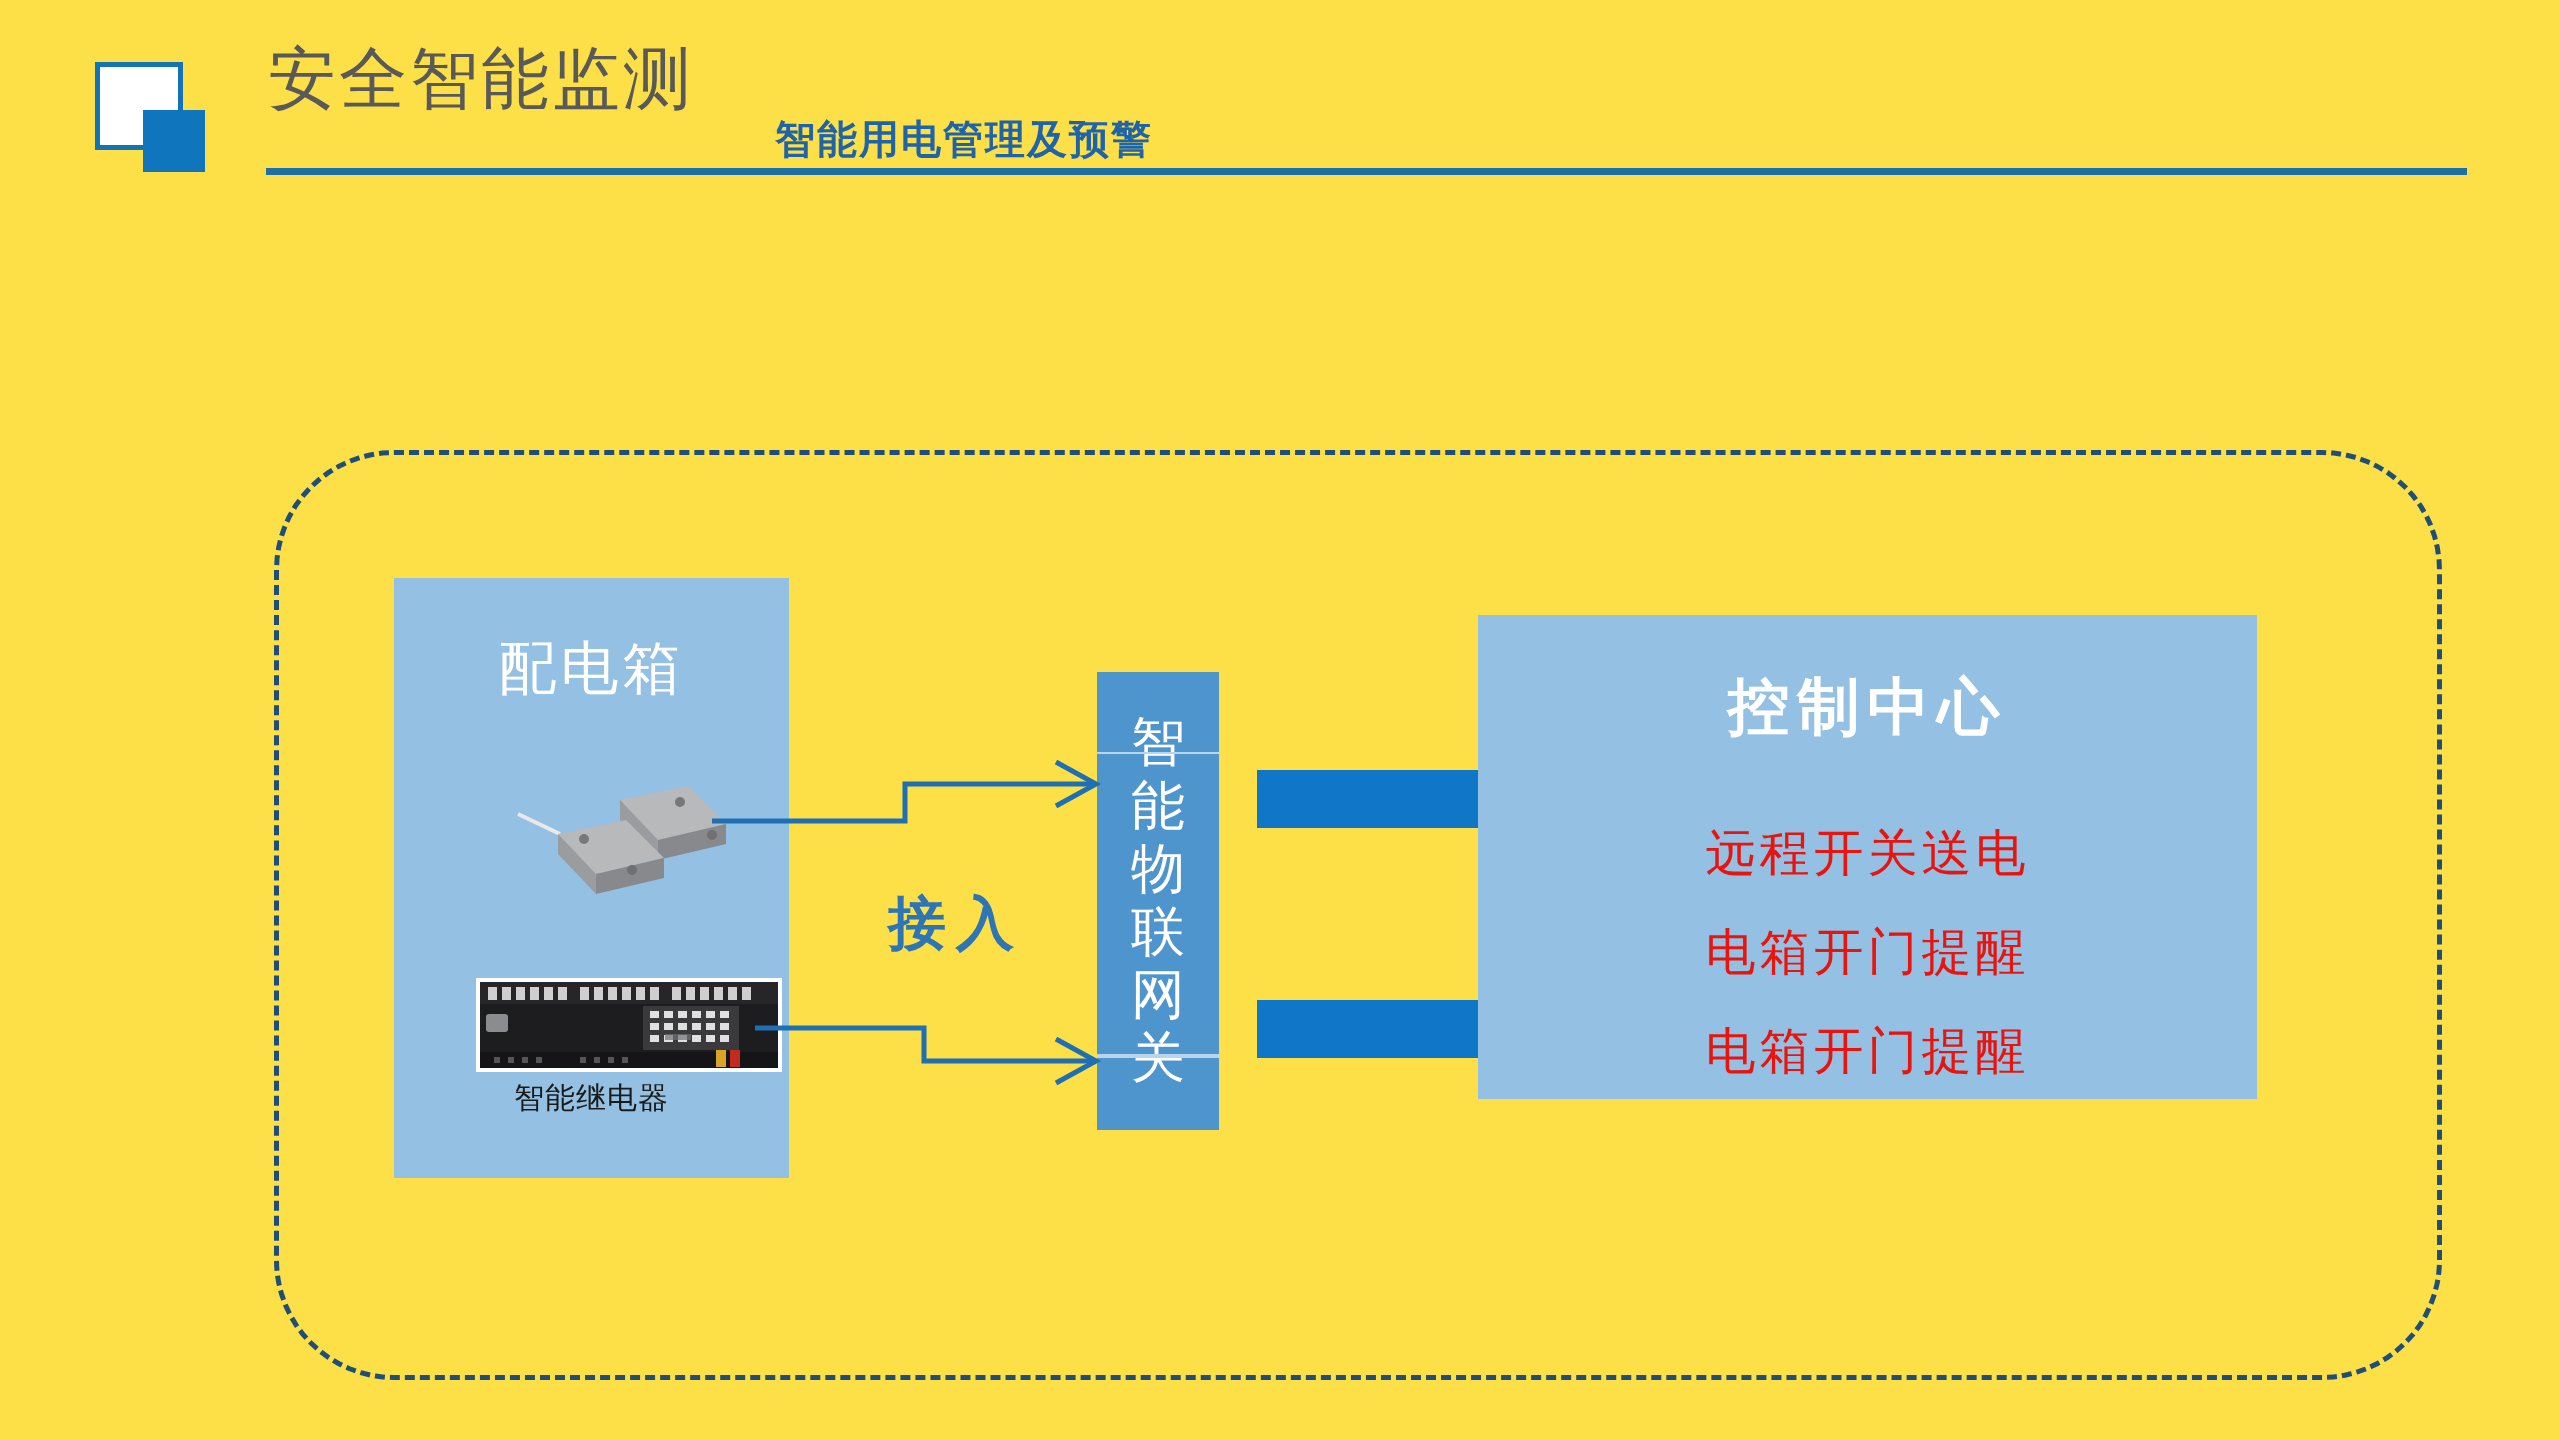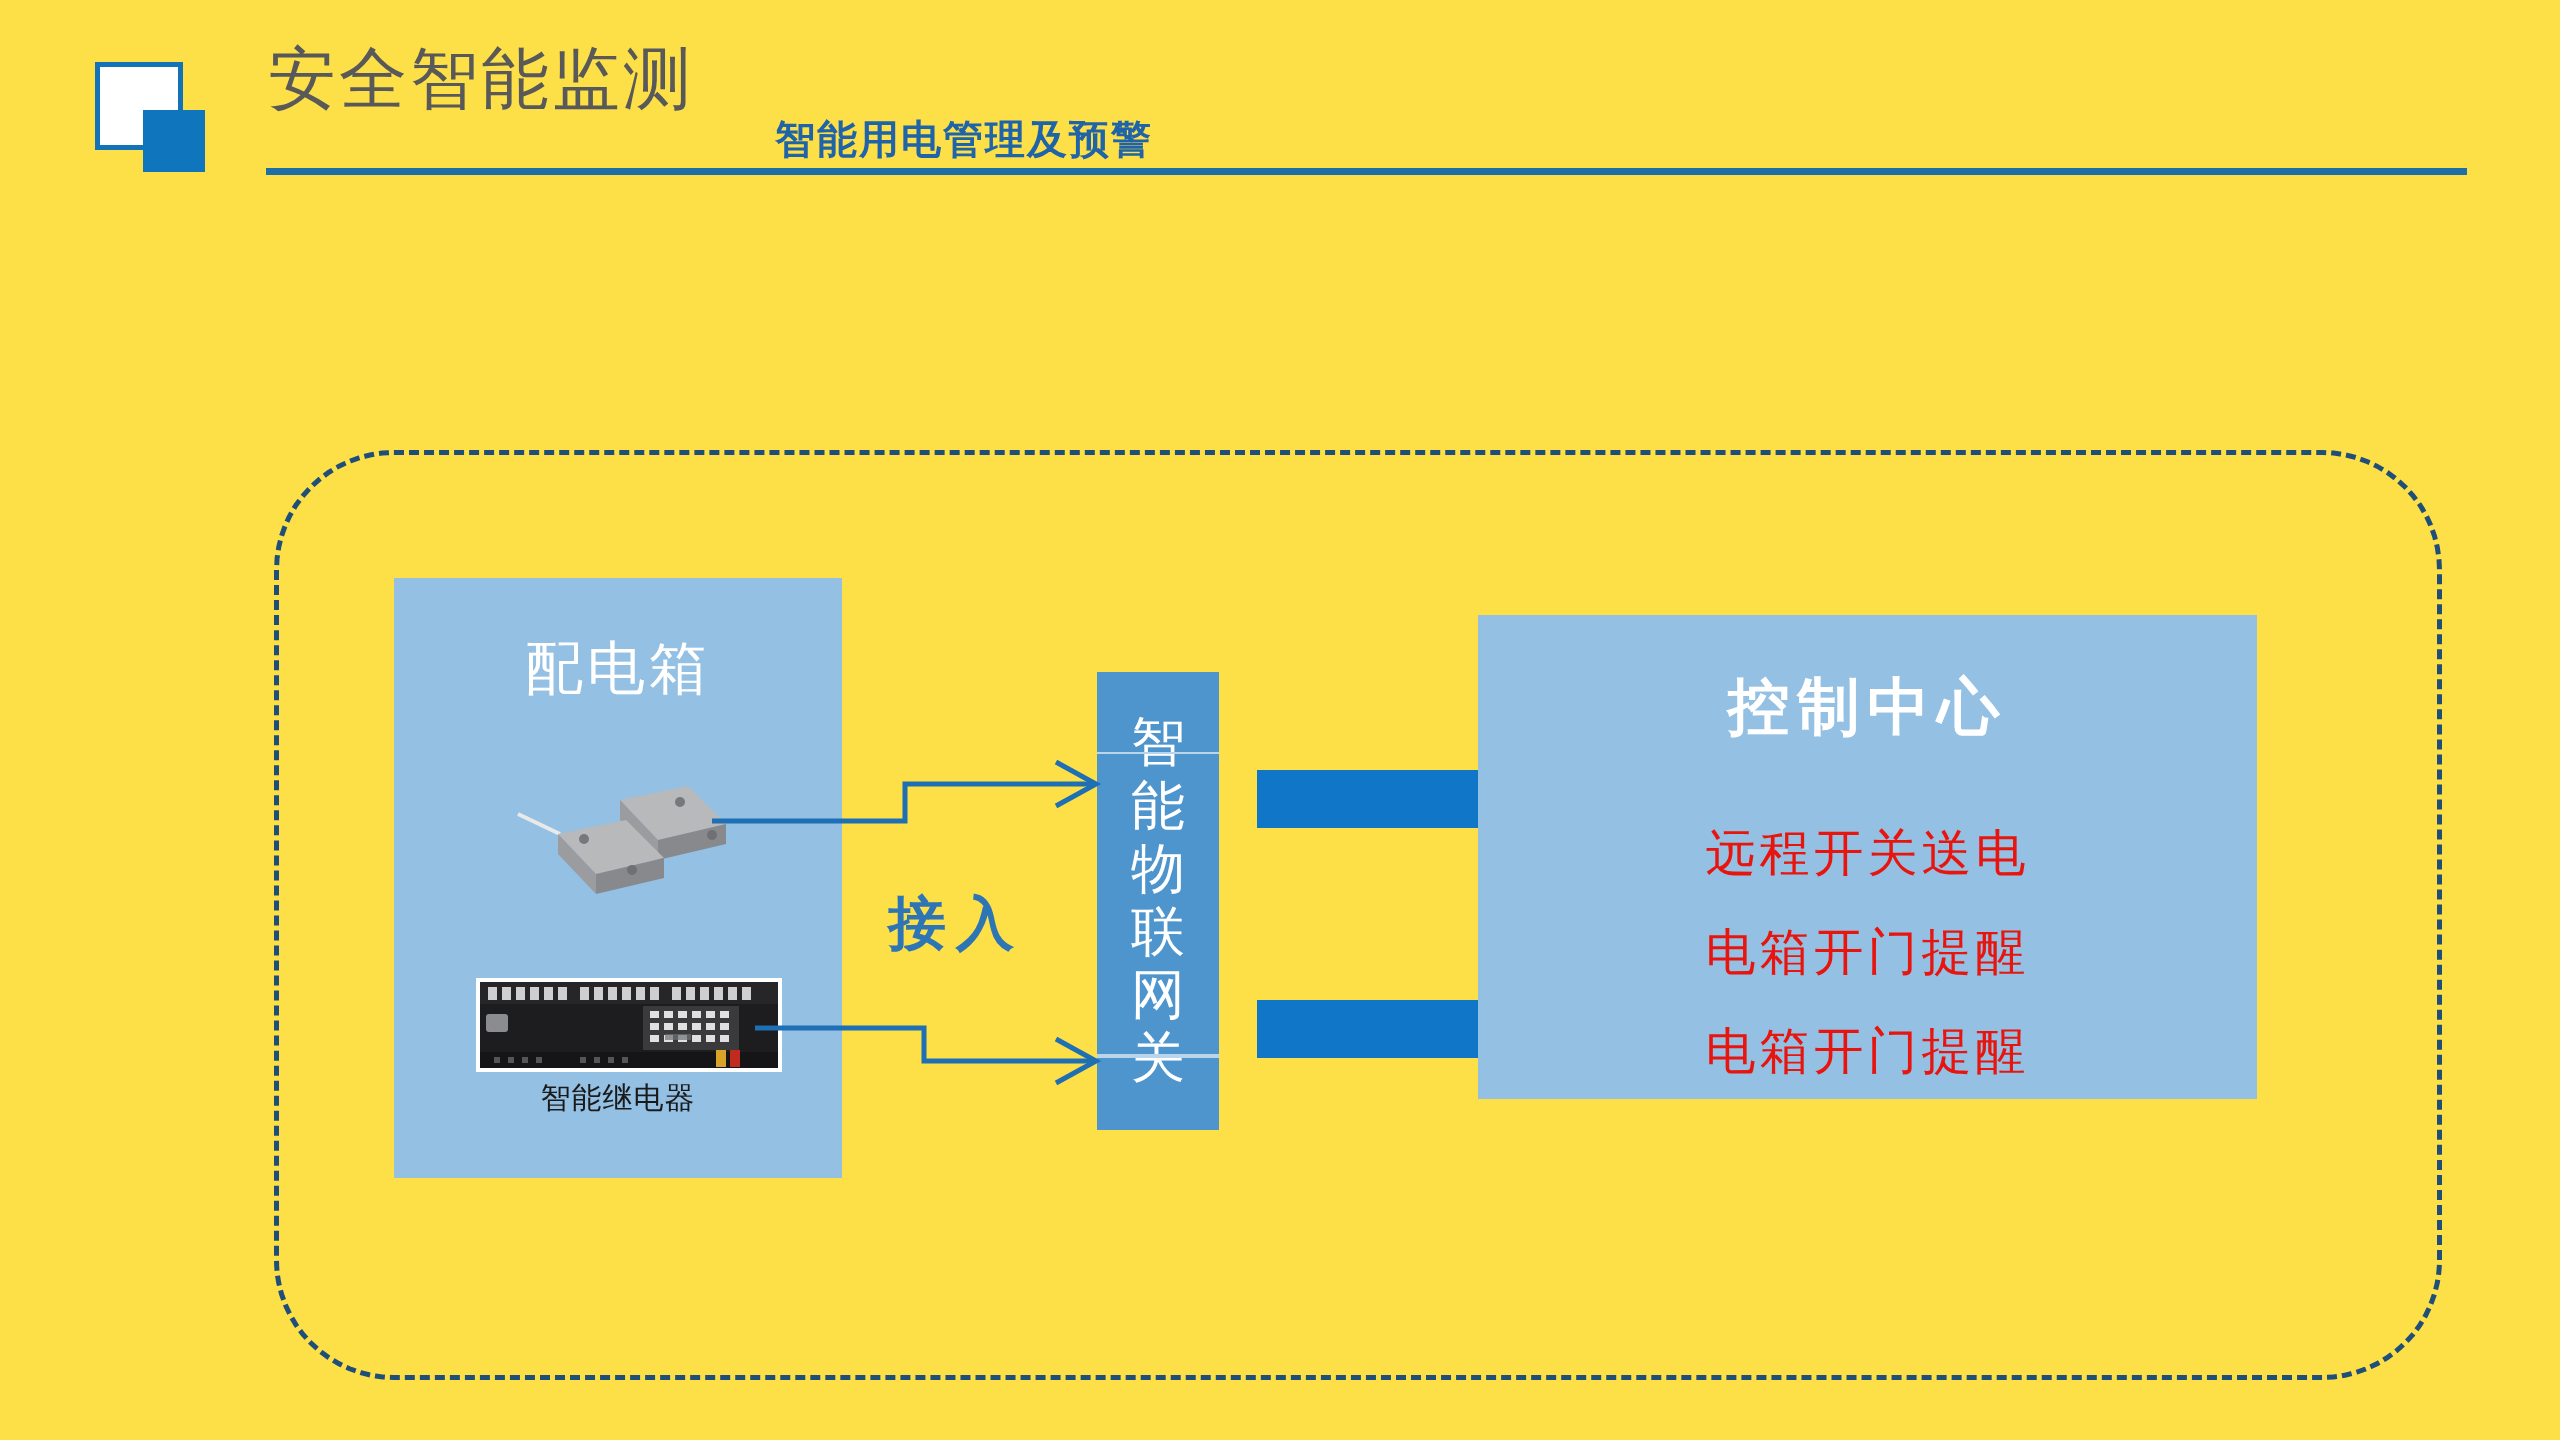--- a/index.html
+++ b/index.html
@@ -44,21 +44,21 @@
 
   
   .dashed-box{
     position:absolute;left:274px;top:450px;width:2168px;height:930px;
     border:5px dashed #1f4e79;border-radius:120px;
     box-sizing:border-box;
   }
 
   
   .panel-box{
-    position:absolute;left:394px;top:578px;width:448px;height:600px;
+    position:absolute;left:394px;top:578px;width:395px;height:600px;
     background:#93c0e3;
   }
   .panel-title{
     position:absolute;left:0;right:0;top:52px;text-align:center;
     font-size:58px;color:#ffffff;letter-spacing:4px;
     font-family:"Liberation Serif","DejaVu Serif",serif;
   }
 
   
   .sensor-img{position:absolute;left:118px;top:200px;width:230px;height:130px;}

